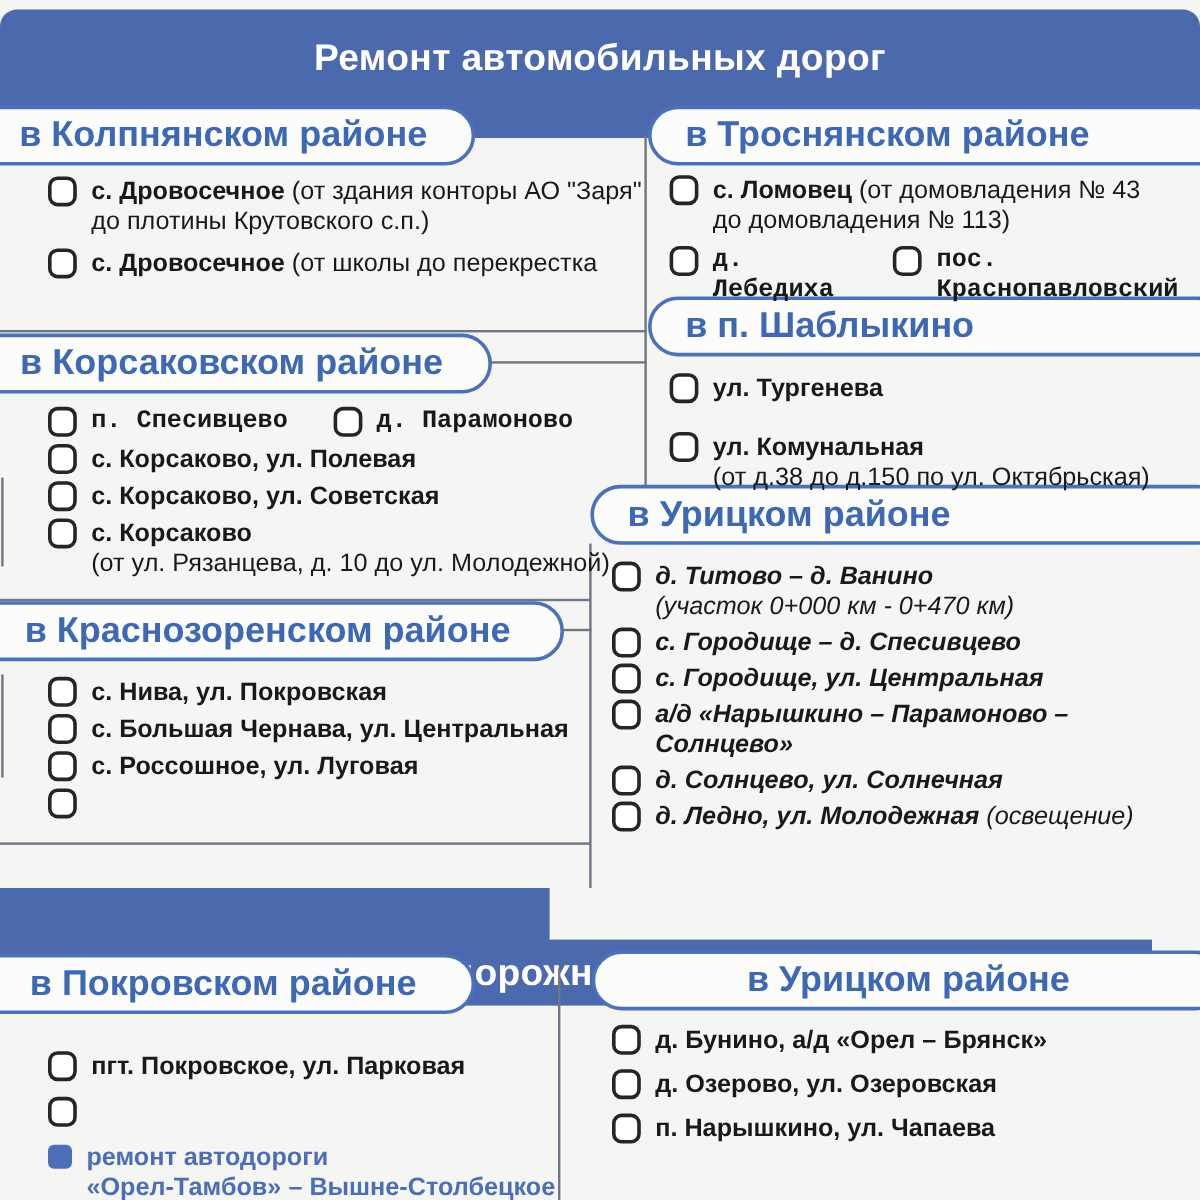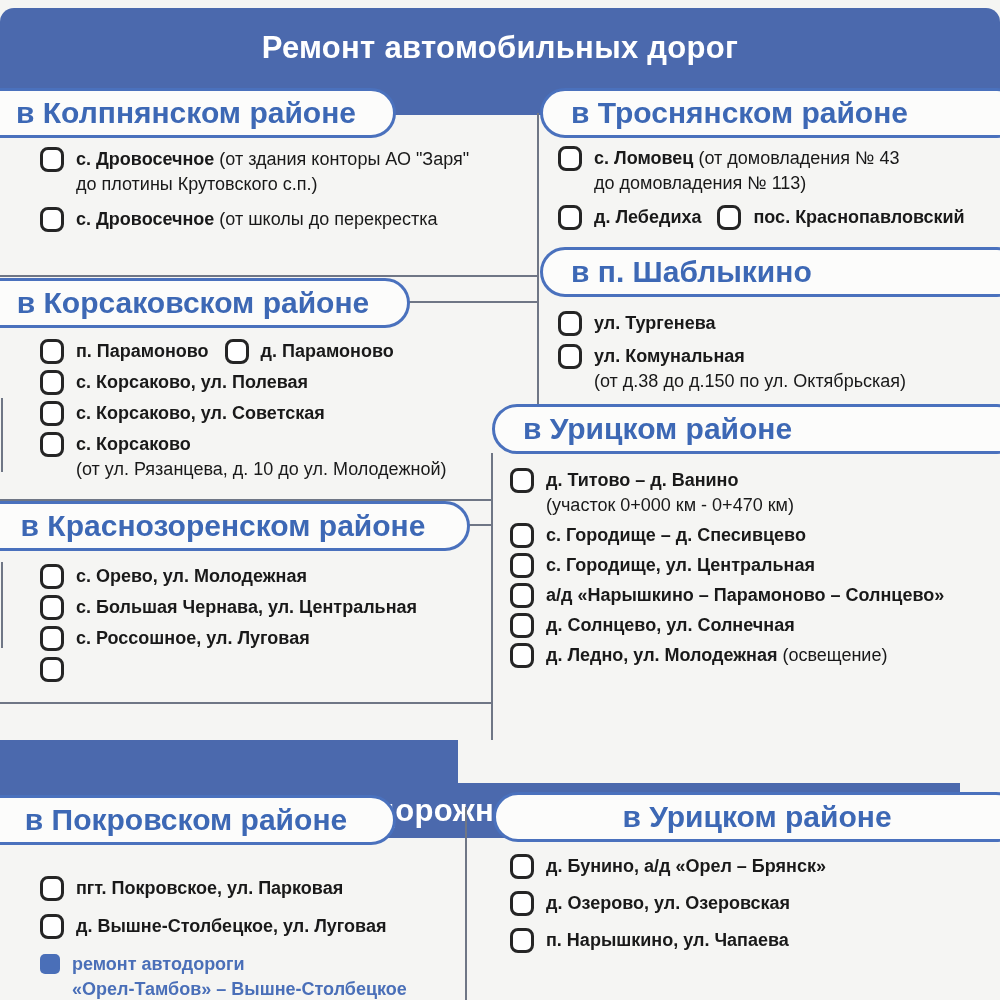--- a/index.html
+++ b/index.html
@@ -13,27 +13,27 @@
   .banner-title{color:#ffffff;font-weight:bold;font-size:31px;letter-spacing:.3px;}
   .pill{position:absolute;height:50px;background:#fcfcfb;border:3px solid #4a71bd;border-radius:26px;
         box-sizing:border-box;display:flex;align-items:center;z-index:3;
         color:#3d68b5;font-weight:bold;font-size:30px;white-space:nowrap;}
   .pill.center{justify-content:center;}
   .pill.padded{padding-left:28px;}
   .hline,.vline{position:absolute;background:#6f7685;z-index:2;}
   .hline{height:2px;}
   .vline{width:2px;}
   .items{position:absolute;display:flex;flex-direction:column;z-index:3;}
-  .item{display:flex;align-items:flex-start;gap:12px;font-size:18px;line-height:25px;color:#191919;}
+  .item{display:flex;align-items:flex-start;gap:12px;font-size:21px;line-height:25px;color:#191919;}
   .cb{flex:none;width:24px;height:25px;border:3px solid #252525;border-radius:8px;background:#ffffff;
       box-sizing:border-box;}
   .txt{display:block;}
   .name{font-weight:bold;}
   .line2{display:block;font-weight:normal;}
-  .pair{display:flex;gap:16px;}
+  .pair{display:flex;gap:38px;font-family:Liberation Mono, monospace;}
   .item.blue-row{color:#4a6fb8;font-weight:bold;}
   .item.blue-row .line2{font-weight:bold;}
   .sq{flex:none;width:20px;height:20px;background:#4a6fb8;border-radius:5px;margin-top:2px;}
 </style>
 </head>
 <body>
 
 <div class="page">
 
   <div class="banner banner-flex" id="banner-top">
@@ -88,21 +88,21 @@
     <div class="item">
       <span class="cb"></span>
       <span class="txt"><span class="name">с. Дровосечное</span><span> (от школы до перекрестка</span></span>
     </div>
   </div>
 
   <div class="items" style="left:40px;top:339px;gap:6px;">
     <div class="pair">
       <div class="item">
         <span class="cb"></span>
-        <span class="txt"><span class="name">п. Парамоново</span></span>
+        <span class="txt"><span class="name">п. Спесивцево</span></span>
       </div>
       <div class="item">
         <span class="cb"></span>
         <span class="txt"><span class="name">д. Парамоново</span></span>
       </div>
     </div>
     <div class="item">
       <span class="cb"></span>
       <span class="txt"><span class="name">с. Корсаково, ул. Полевая</span></span>
     </div>
@@ -112,21 +112,21 @@
     </div>
     <div class="item">
       <span class="cb"></span>
       <span class="txt"><span class="name">с. Корсаково</span><span class="line2">(от ул. Рязанцева, д. 10 до ул. Молодежной)</span></span>
     </div>
   </div>
 
   <div class="items" style="left:40px;top:564px;gap:6px;">
     <div class="item">
       <span class="cb"></span>
-      <span class="txt"><span class="name">с. Орево, ул. Молодежная</span></span>
+      <span class="txt"><span class="name">с. Нива, ул. Покровская</span></span>
     </div>
     <div class="item">
       <span class="cb"></span>
       <span class="txt"><span class="name">с. Большая Чернава, ул. Центральная</span></span>
     </div>
     <div class="item">
       <span class="cb"></span>
       <span class="txt"><span class="name">с. Россошное, ул. Луговая</span></span>
     </div>
     <div class="item">
@@ -144,32 +144,32 @@
         <span class="cb"></span>
         <span class="txt"><span class="name">д. Лебедиха</span></span>
       </div>
       <div class="item">
         <span class="cb"></span>
         <span class="txt"><span class="name">пос. Краснопавловский</span></span>
       </div>
     </div>
   </div>
 
-  <div class="items" style="left:558px;top:311px;gap:8px;">
+  <div class="items" style="left:558px;top:311px;gap:24px;">
     <div class="item">
       <span class="cb"></span>
       <span class="txt"><span class="name">ул. Тургенева</span></span>
     </div>
     <div class="item">
       <span class="cb"></span>
       <span class="txt"><span class="name">ул. Комунальная</span><span class="line2">(от д.38 до д.150 по ул. Октябрьская)</span></span>
     </div>
   </div>
 
-  <div class="items" style="left:510px;top:468px;gap:5px;">
+  <div class="items" style="left:510px;top:468px;gap:5px;font-style:italic;">
     <div class="item">
       <span class="cb"></span>
       <span class="txt"><span class="name">д. Титово – д. Ванино</span><span class="line2">(участок 0+000 км - 0+470 км)</span></span>
     </div>
     <div class="item">
       <span class="cb"></span>
       <span class="txt"><span class="name">с. Городище – д. Спесивцево</span></span>
     </div>
     <div class="item">
       <span class="cb"></span>
@@ -189,21 +189,20 @@
     </div>
   </div>
 
   <div class="items" style="left:40px;top:876px;gap:13px;">
     <div class="item">
       <span class="cb"></span>
       <span class="txt"><span class="name">пгт. Покровское, ул. Парковая</span></span>
     </div>
     <div class="item">
       <span class="cb"></span>
-      <span class="txt"><span class="name">д. Вышне-Столбецкое, ул. Луговая</span></span>
     </div>
     <div class="item blue-row">
       <span class="sq"></span>
       <span class="txt"><span class="name">ремонт автодороги</span><span class="line2">«Орел-Тамбов» – Вышне-Столбецкое</span></span>
     </div>
   </div>
 
   <div class="items" style="left:510px;top:854px;gap:12px;">
     <div class="item">
       <span class="cb"></span>

